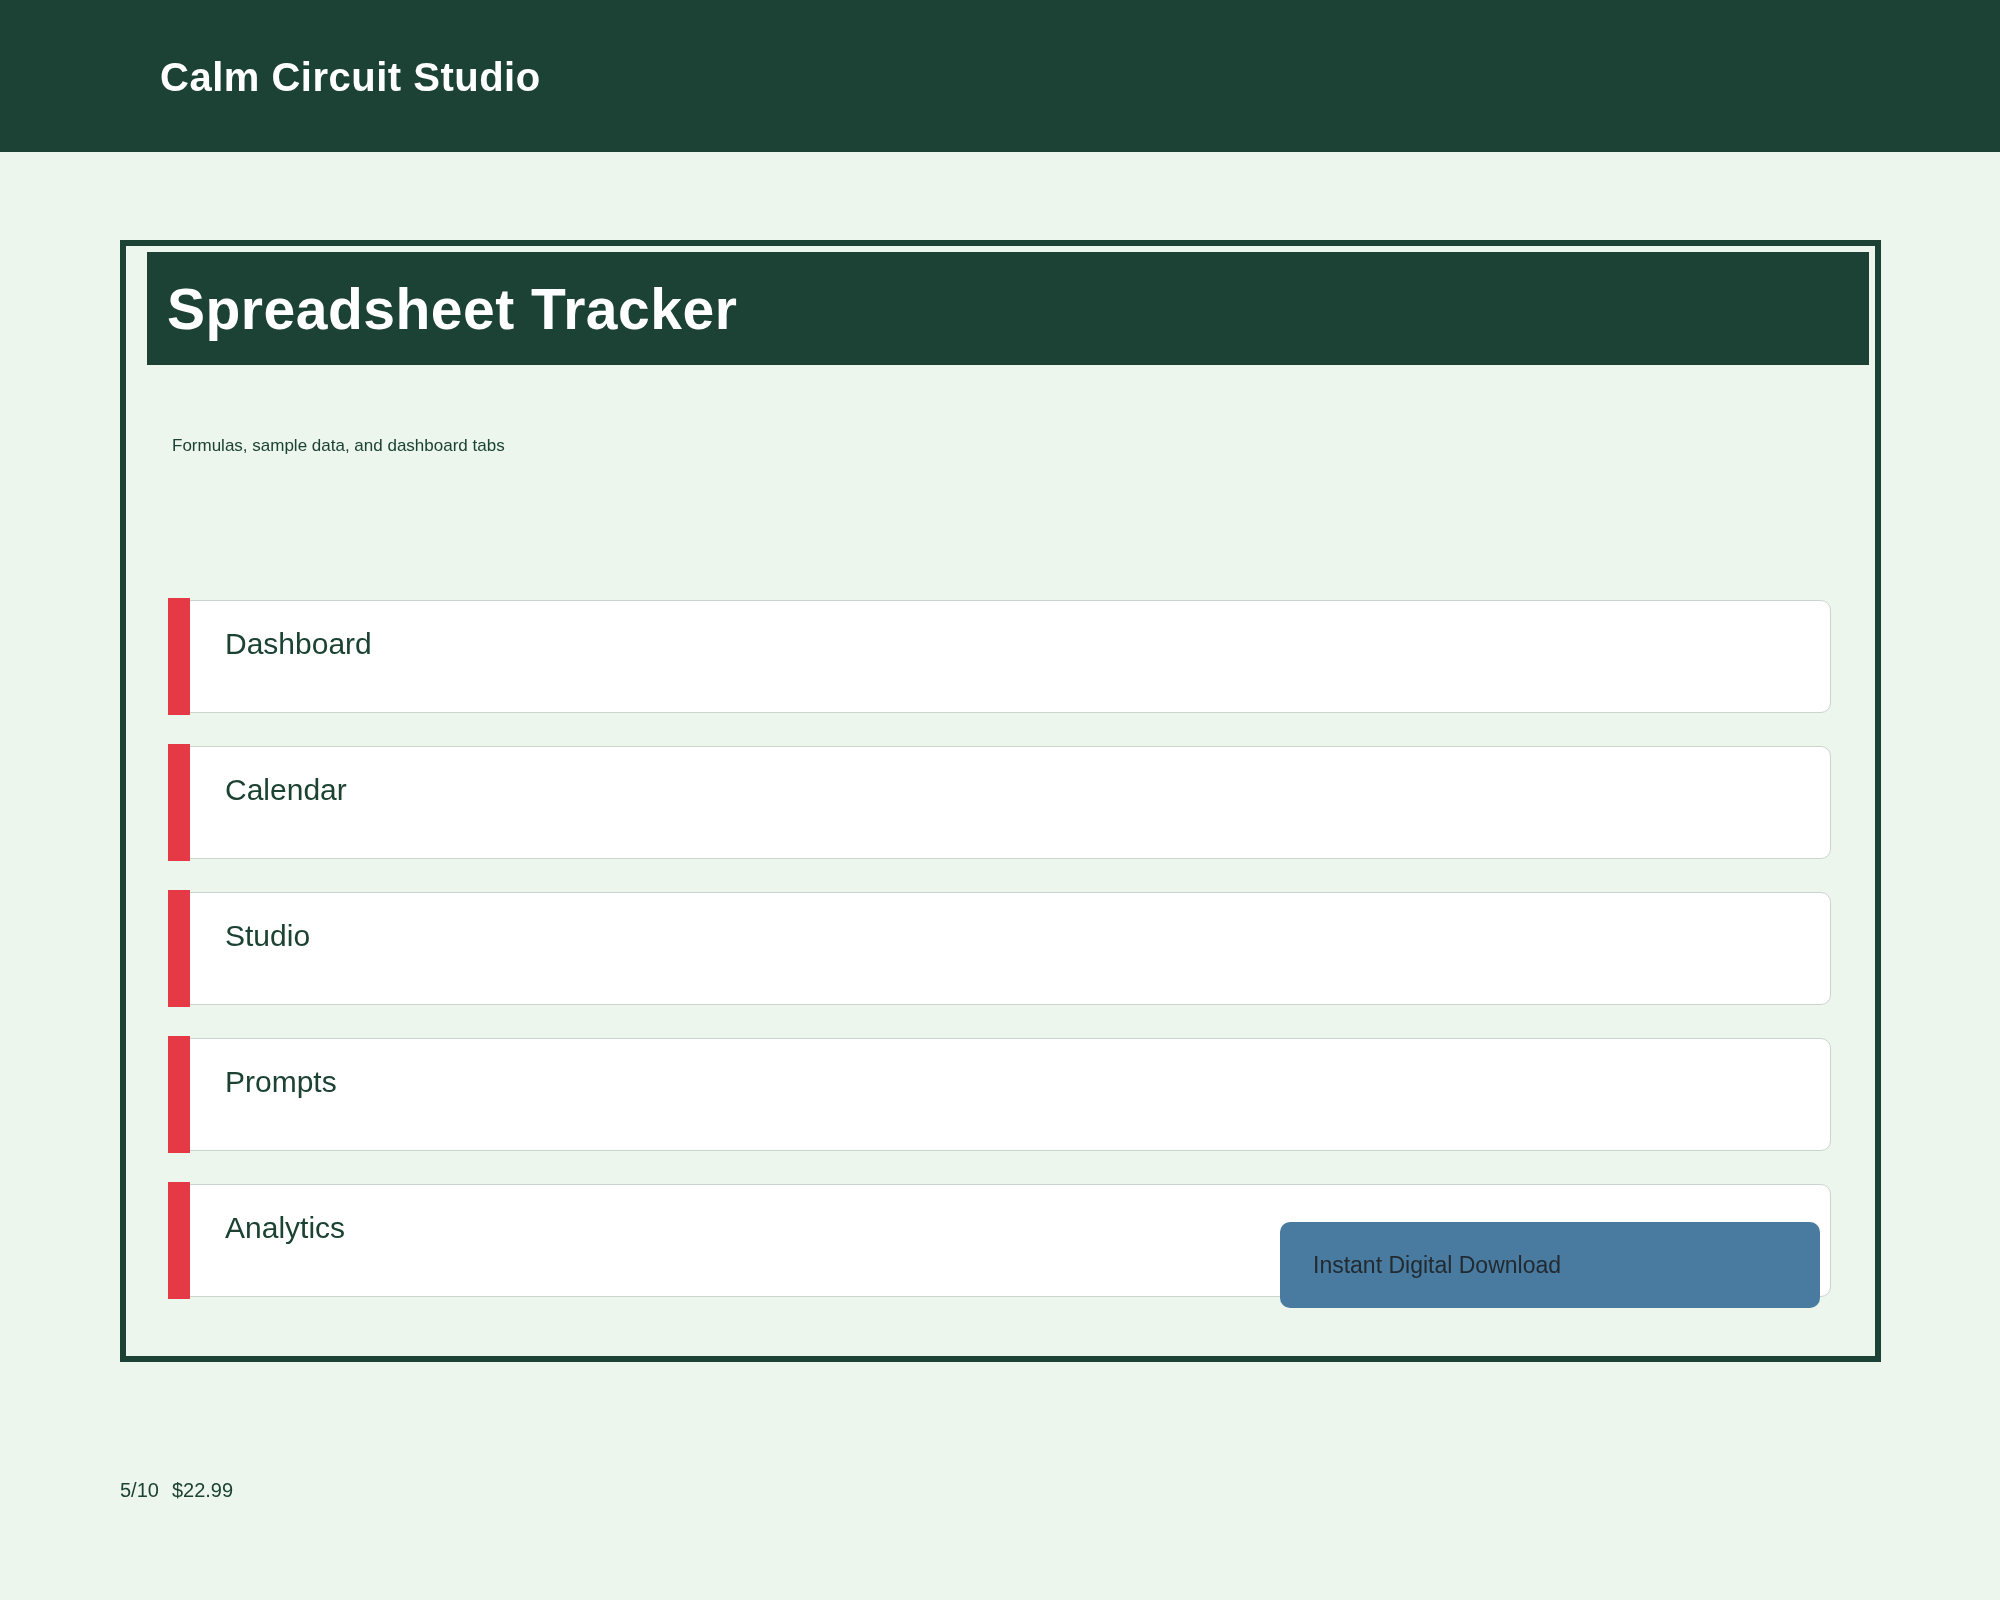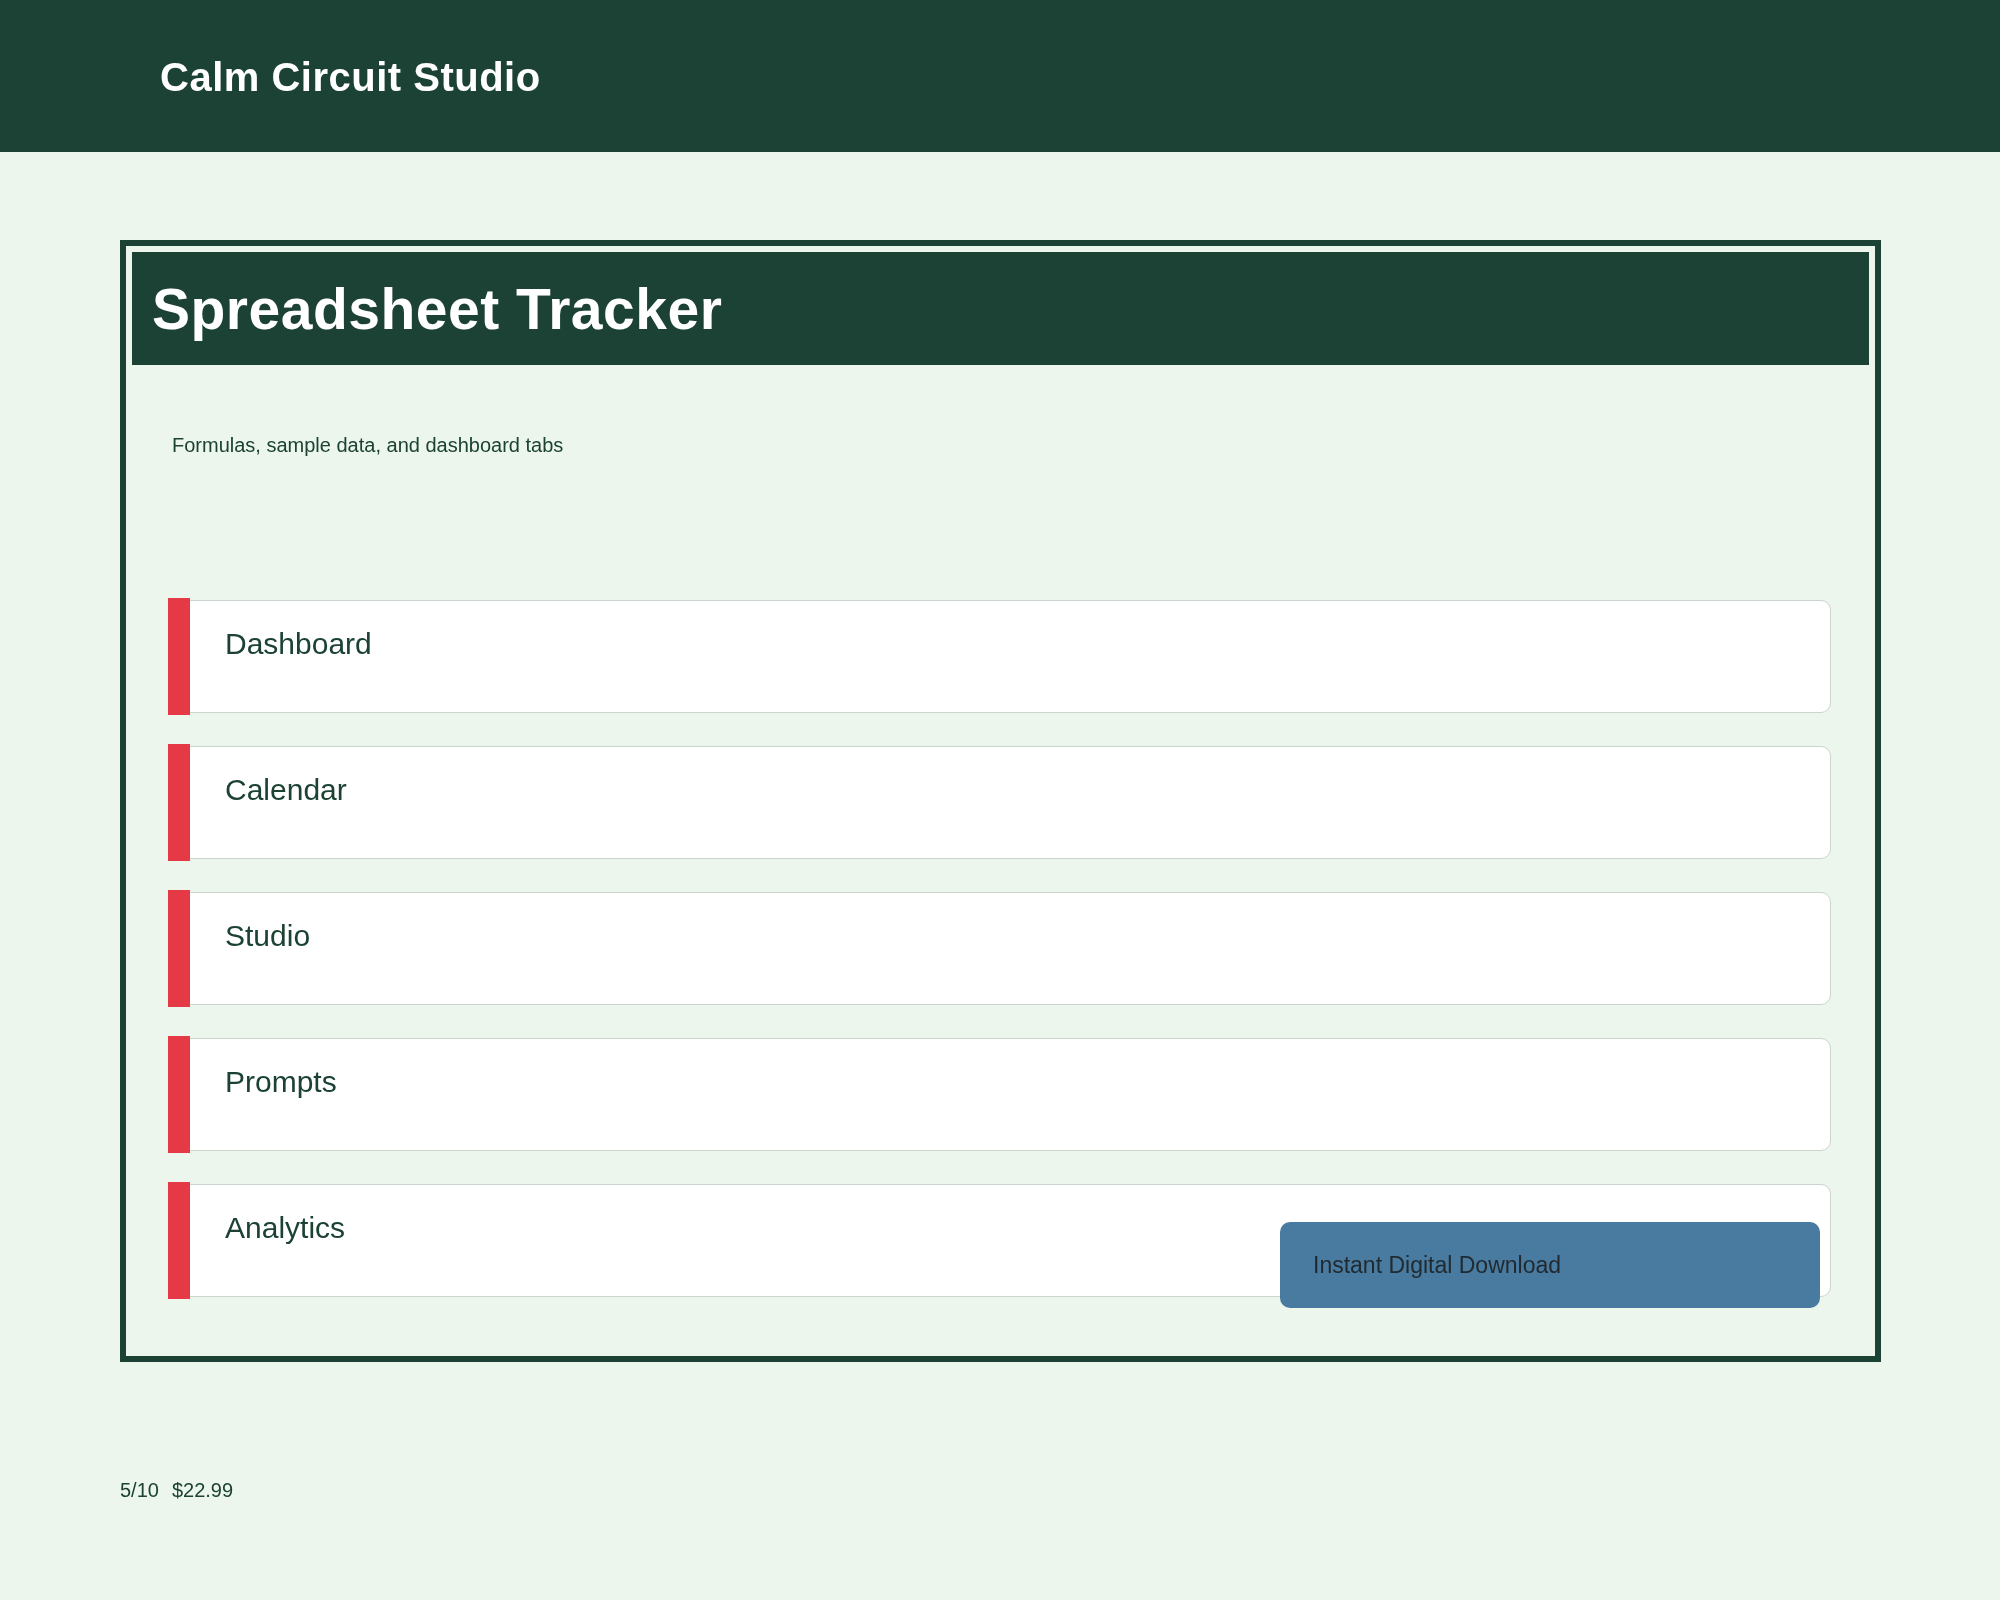--- a/index.html
+++ b/index.html
@@ -30,28 +30,29 @@
     box-sizing: border-box;
     border: 6px solid #1b4234;
     background: #ecf6ed;
     padding: 6px;
   }
   .card-band {
     height: 113px;
     background: #1b4234;
     display: flex; align-items: center;
     padding-left: 20px;
+    margin-left: 15px;
   }
   .card-title {
     color: #ffffff; font-size: 57px; font-weight: bold;
     letter-spacing: 0.5px;
   }
   .card-subtitle {
     margin: 65px 0 0 40px;
-    font-size: 20px; color: #1b4232;
+    font-size: 17px; color: #1b4232;
     line-height: 31px;
   }
 
   .tab-list { margin-top: 139px; }
   .tab-row {
     position: relative;
     height: 111px;
     margin: 0 38px 33px 36px;
     background: #ffffff;
     border: 1px solid #cbd5ce;

